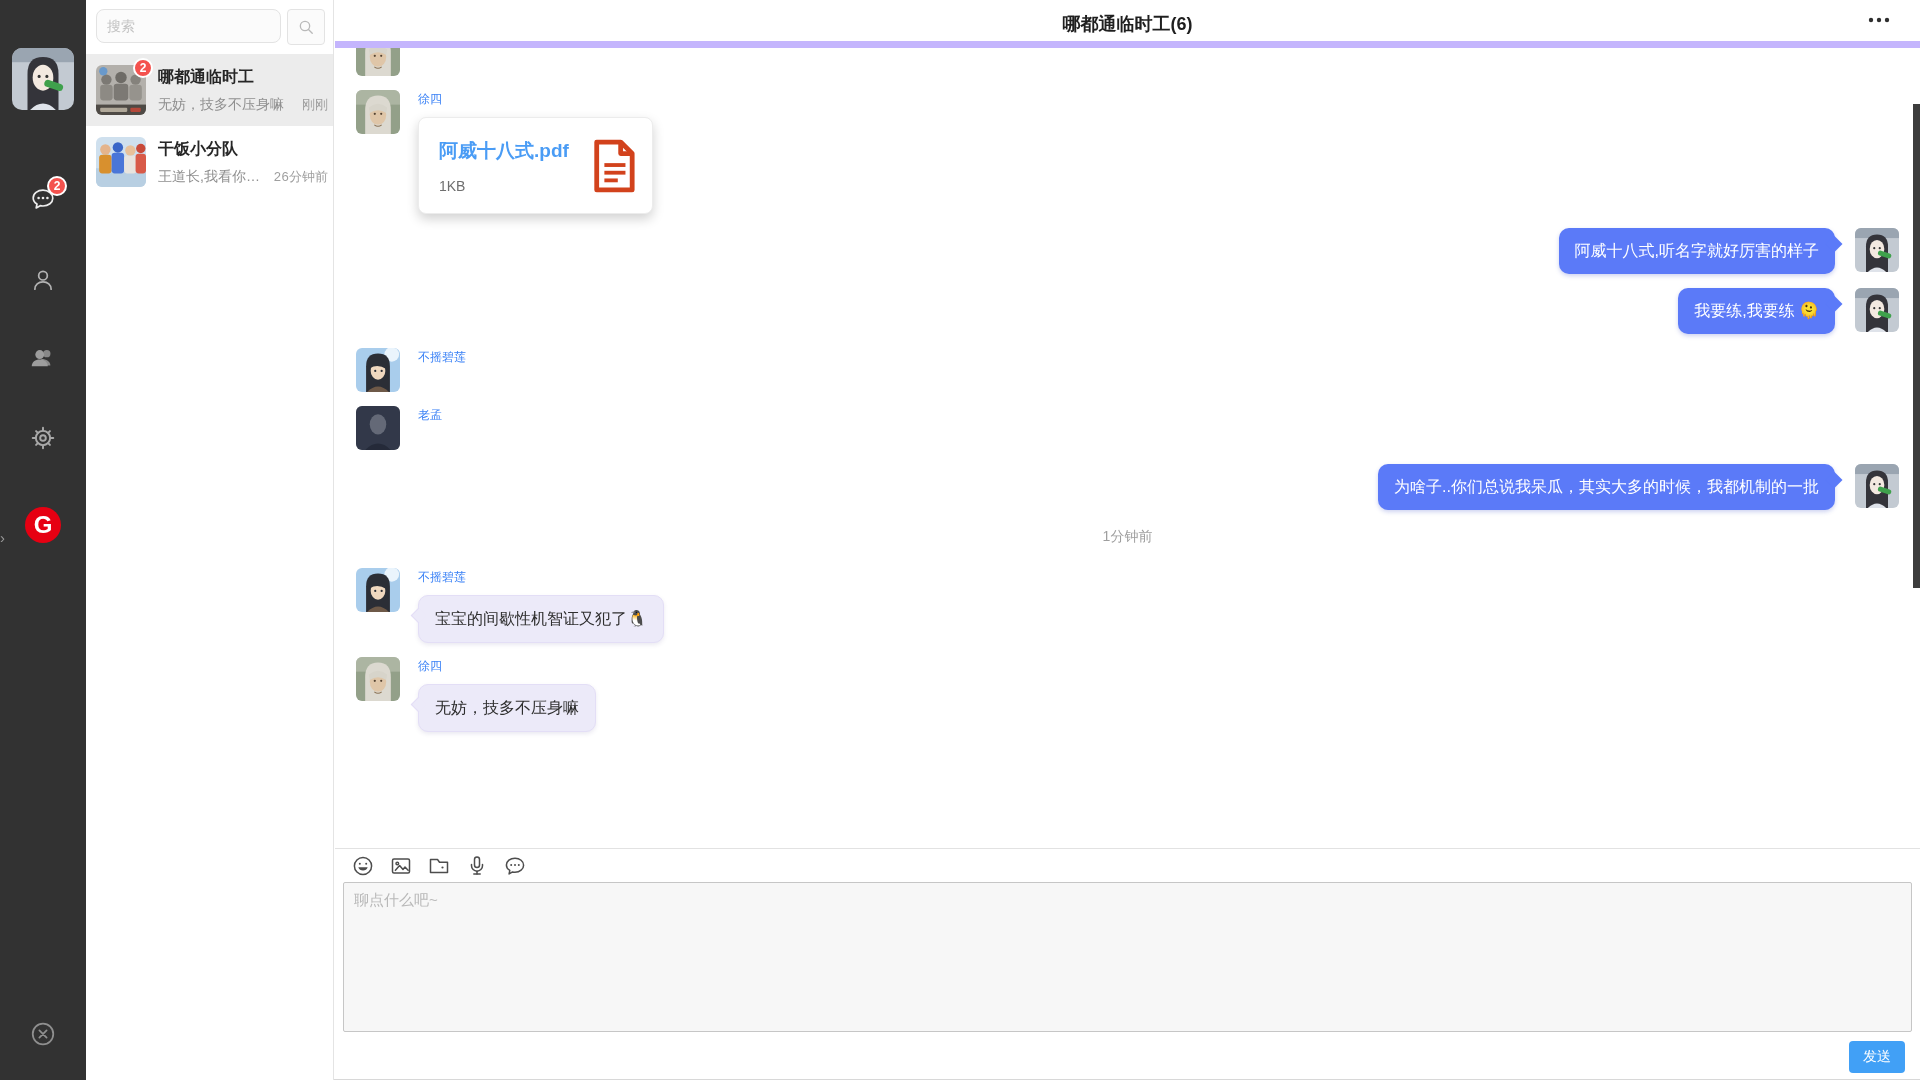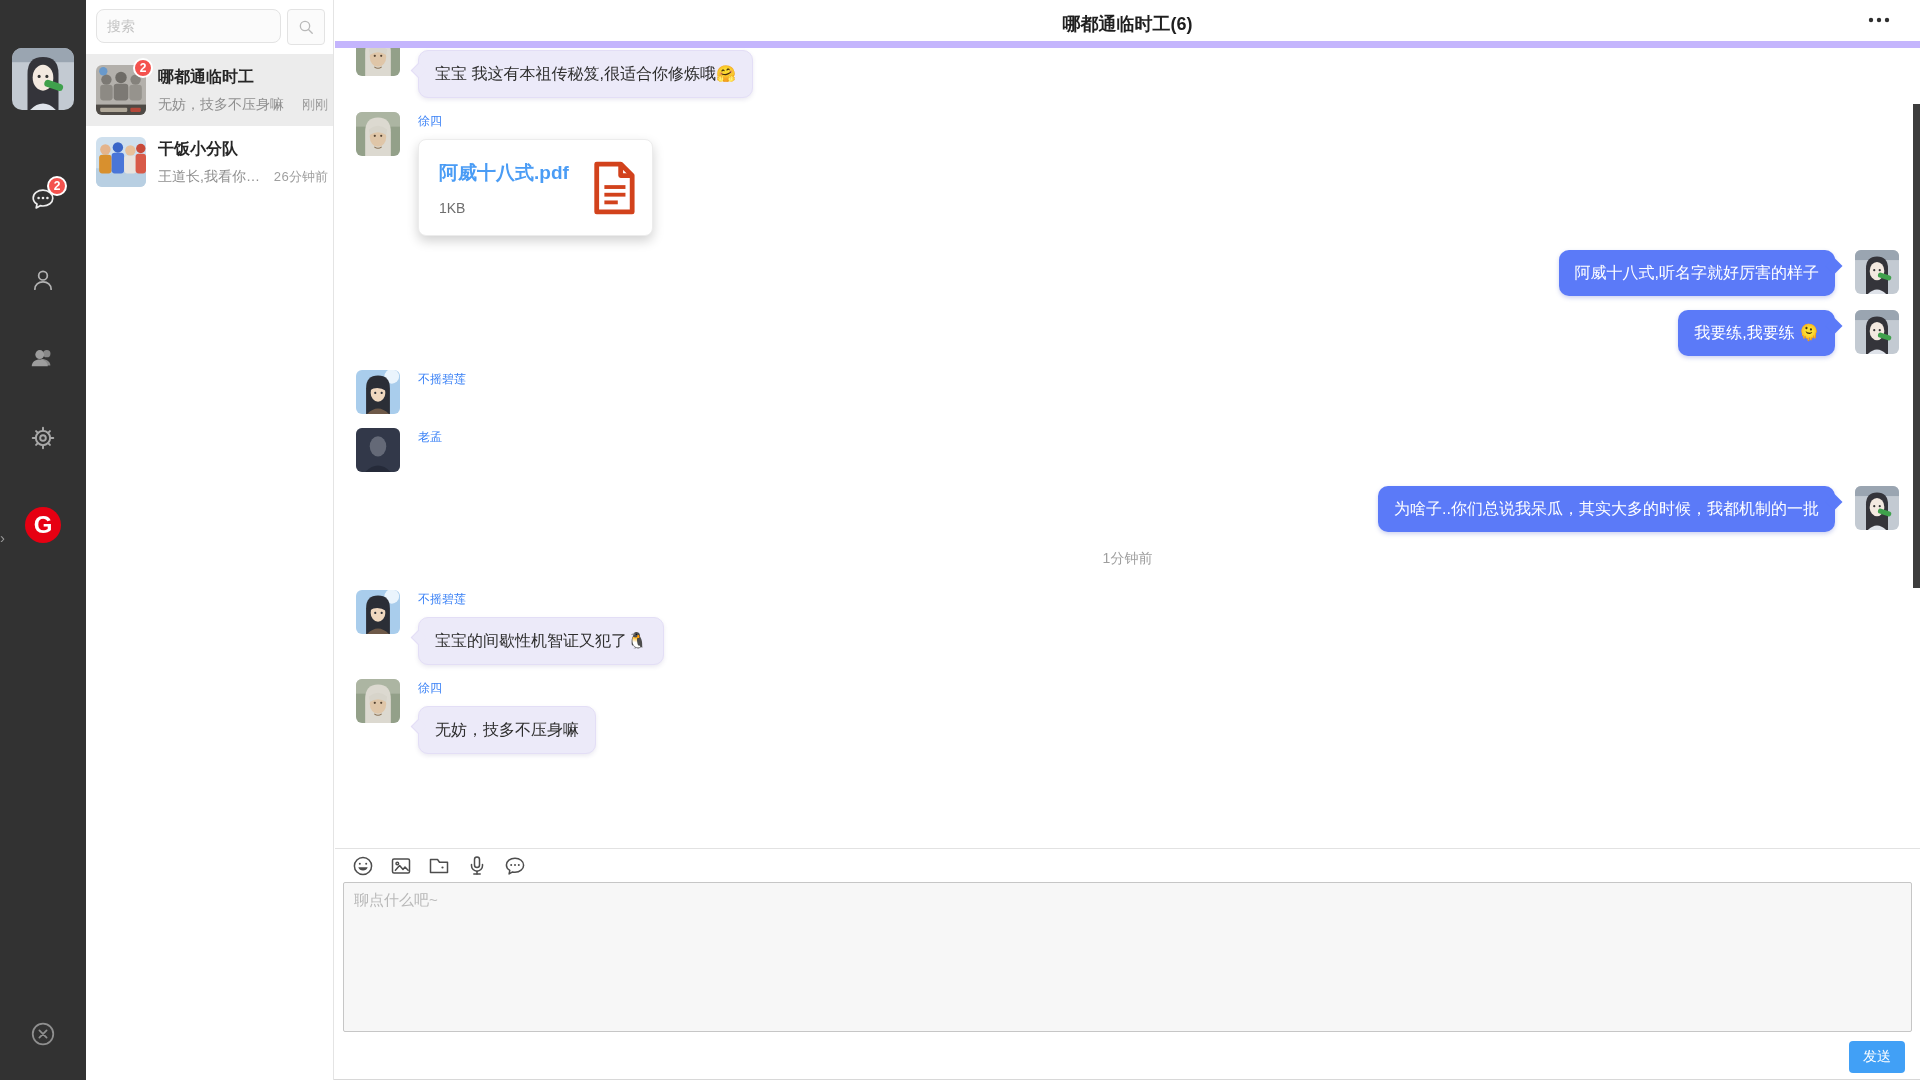--- a/index.html
+++ b/index.html
@@ -278,23 +278,20 @@
         </svg>
       </button>
     </header>
 
     <div class="msg-area">
 
       <div class="row left first">
         <svg class="avatar">
             <use href="#sym-xusi"></use>
           </svg>
-        <div class="col">
-          <div class="bubble">宝宝 我这有本祖传秘笈,很适合你修炼哦🤗</div>
-        </div>
       </div>
 
       <div class="row left">
         <svg class="avatar">
             <use href="#sym-xusi"></use>
           </svg>
         <div class="col">
           <div class="sender">徐四</div>
           <div class="file-card">
             <div class="file-meta">

